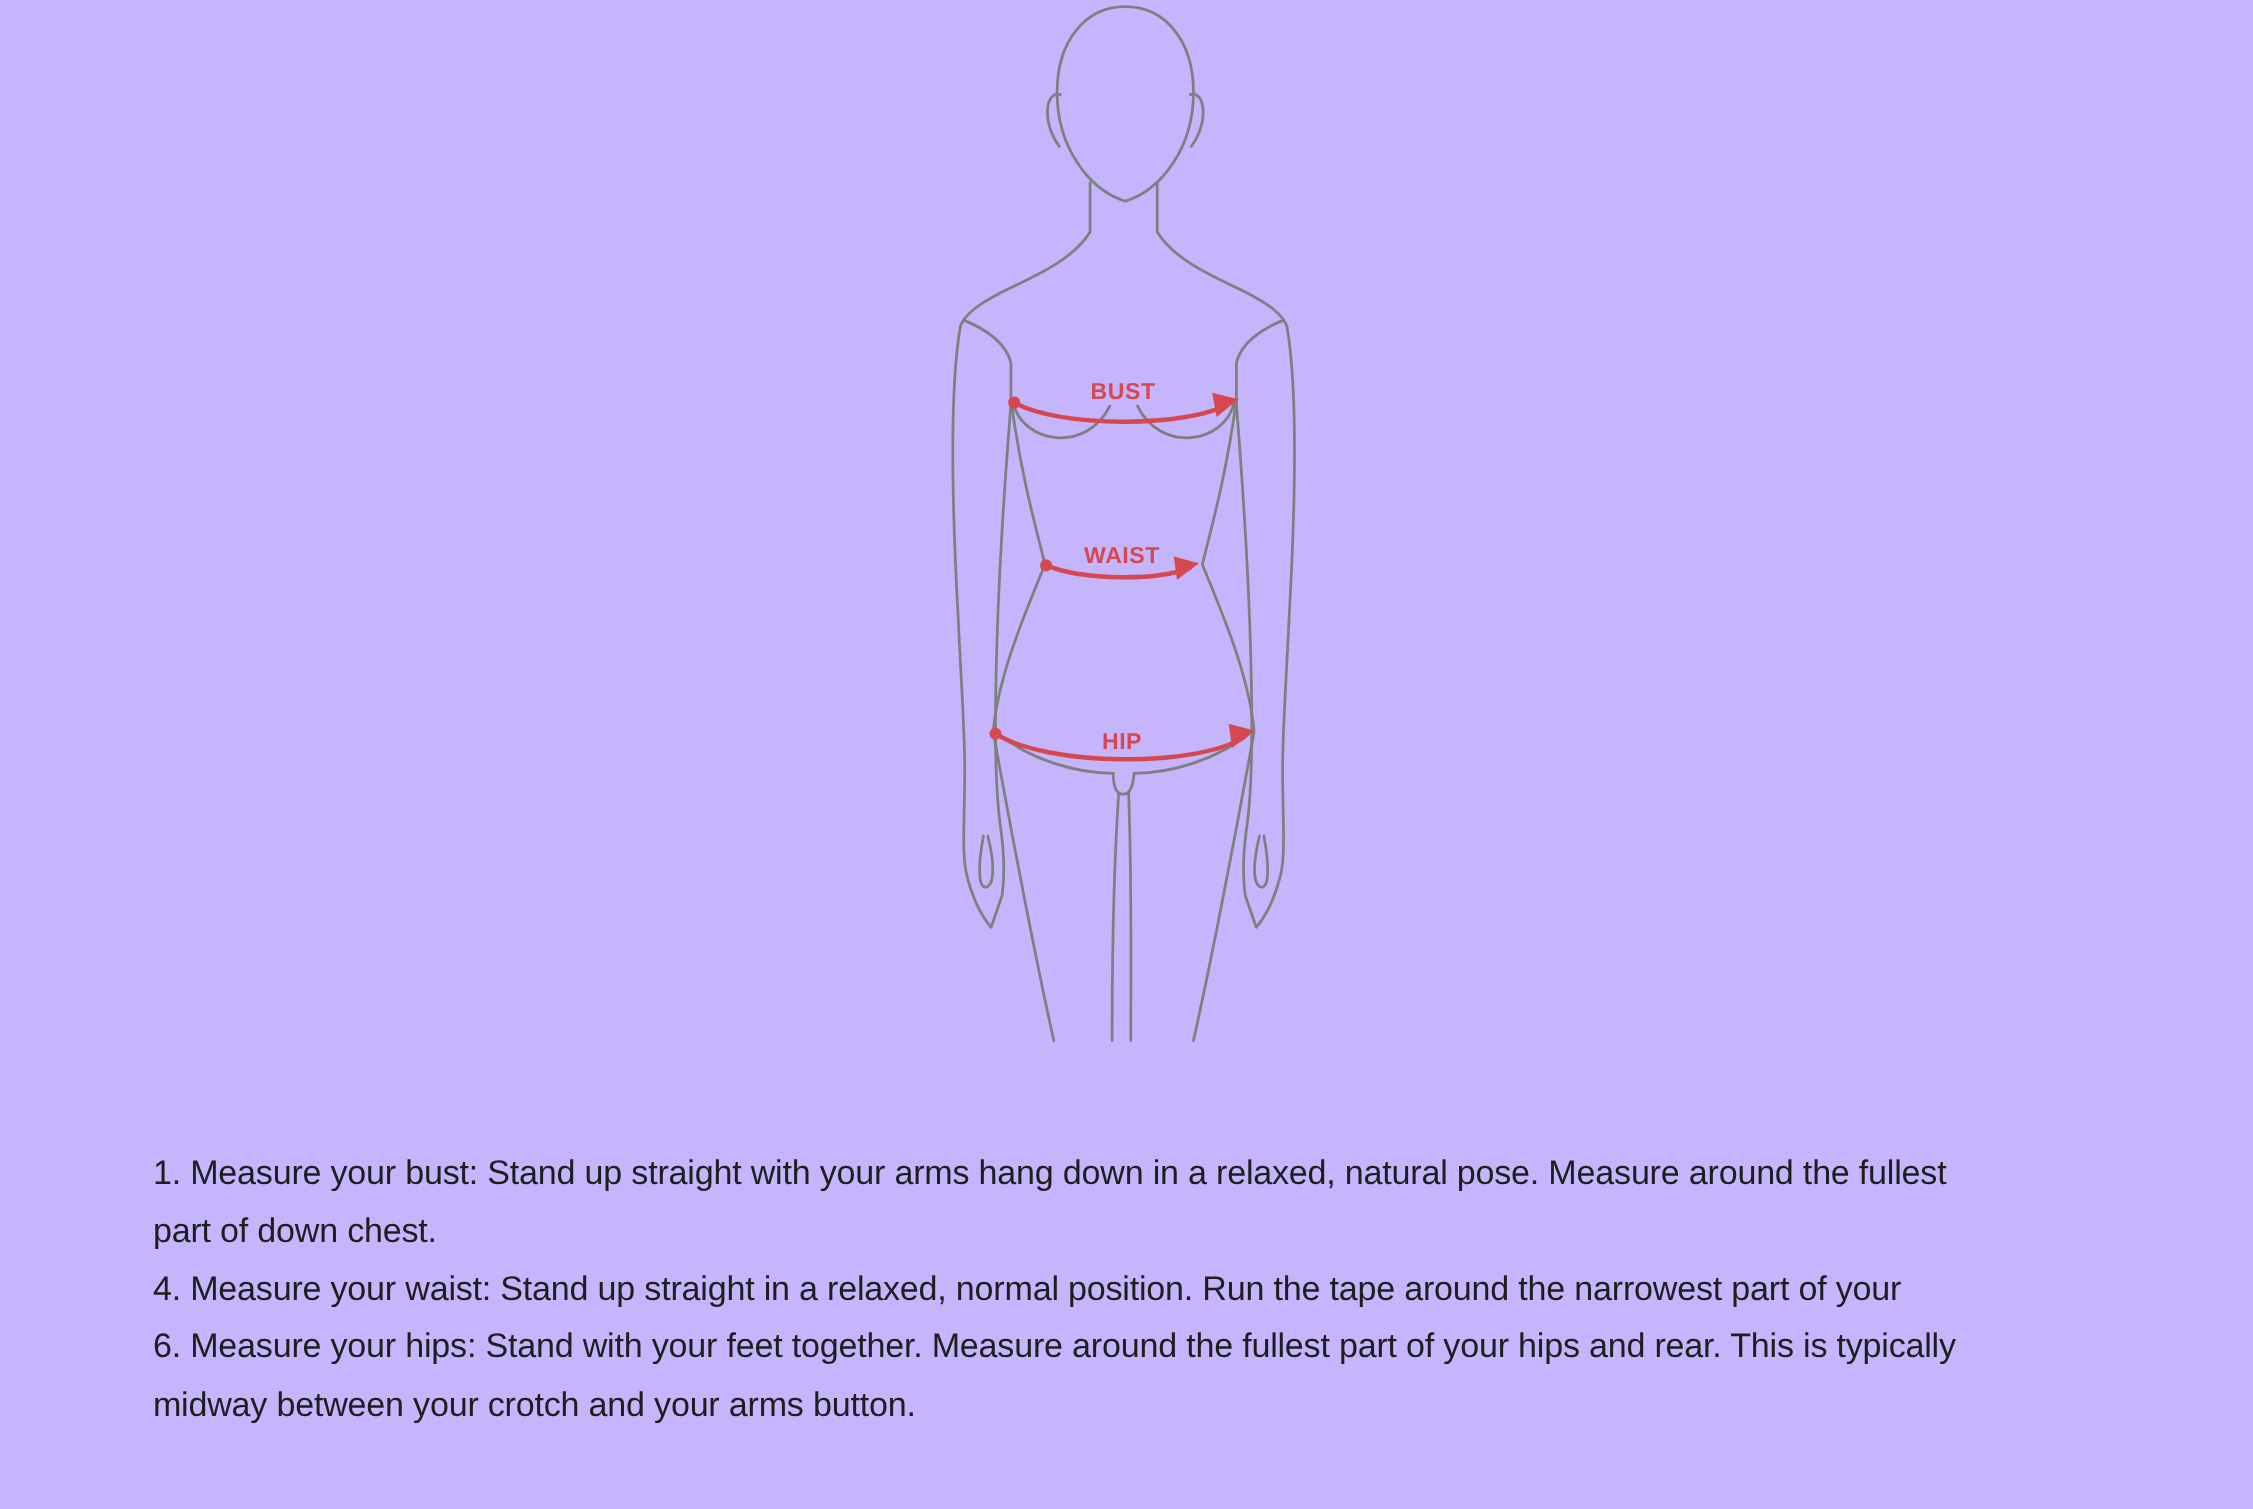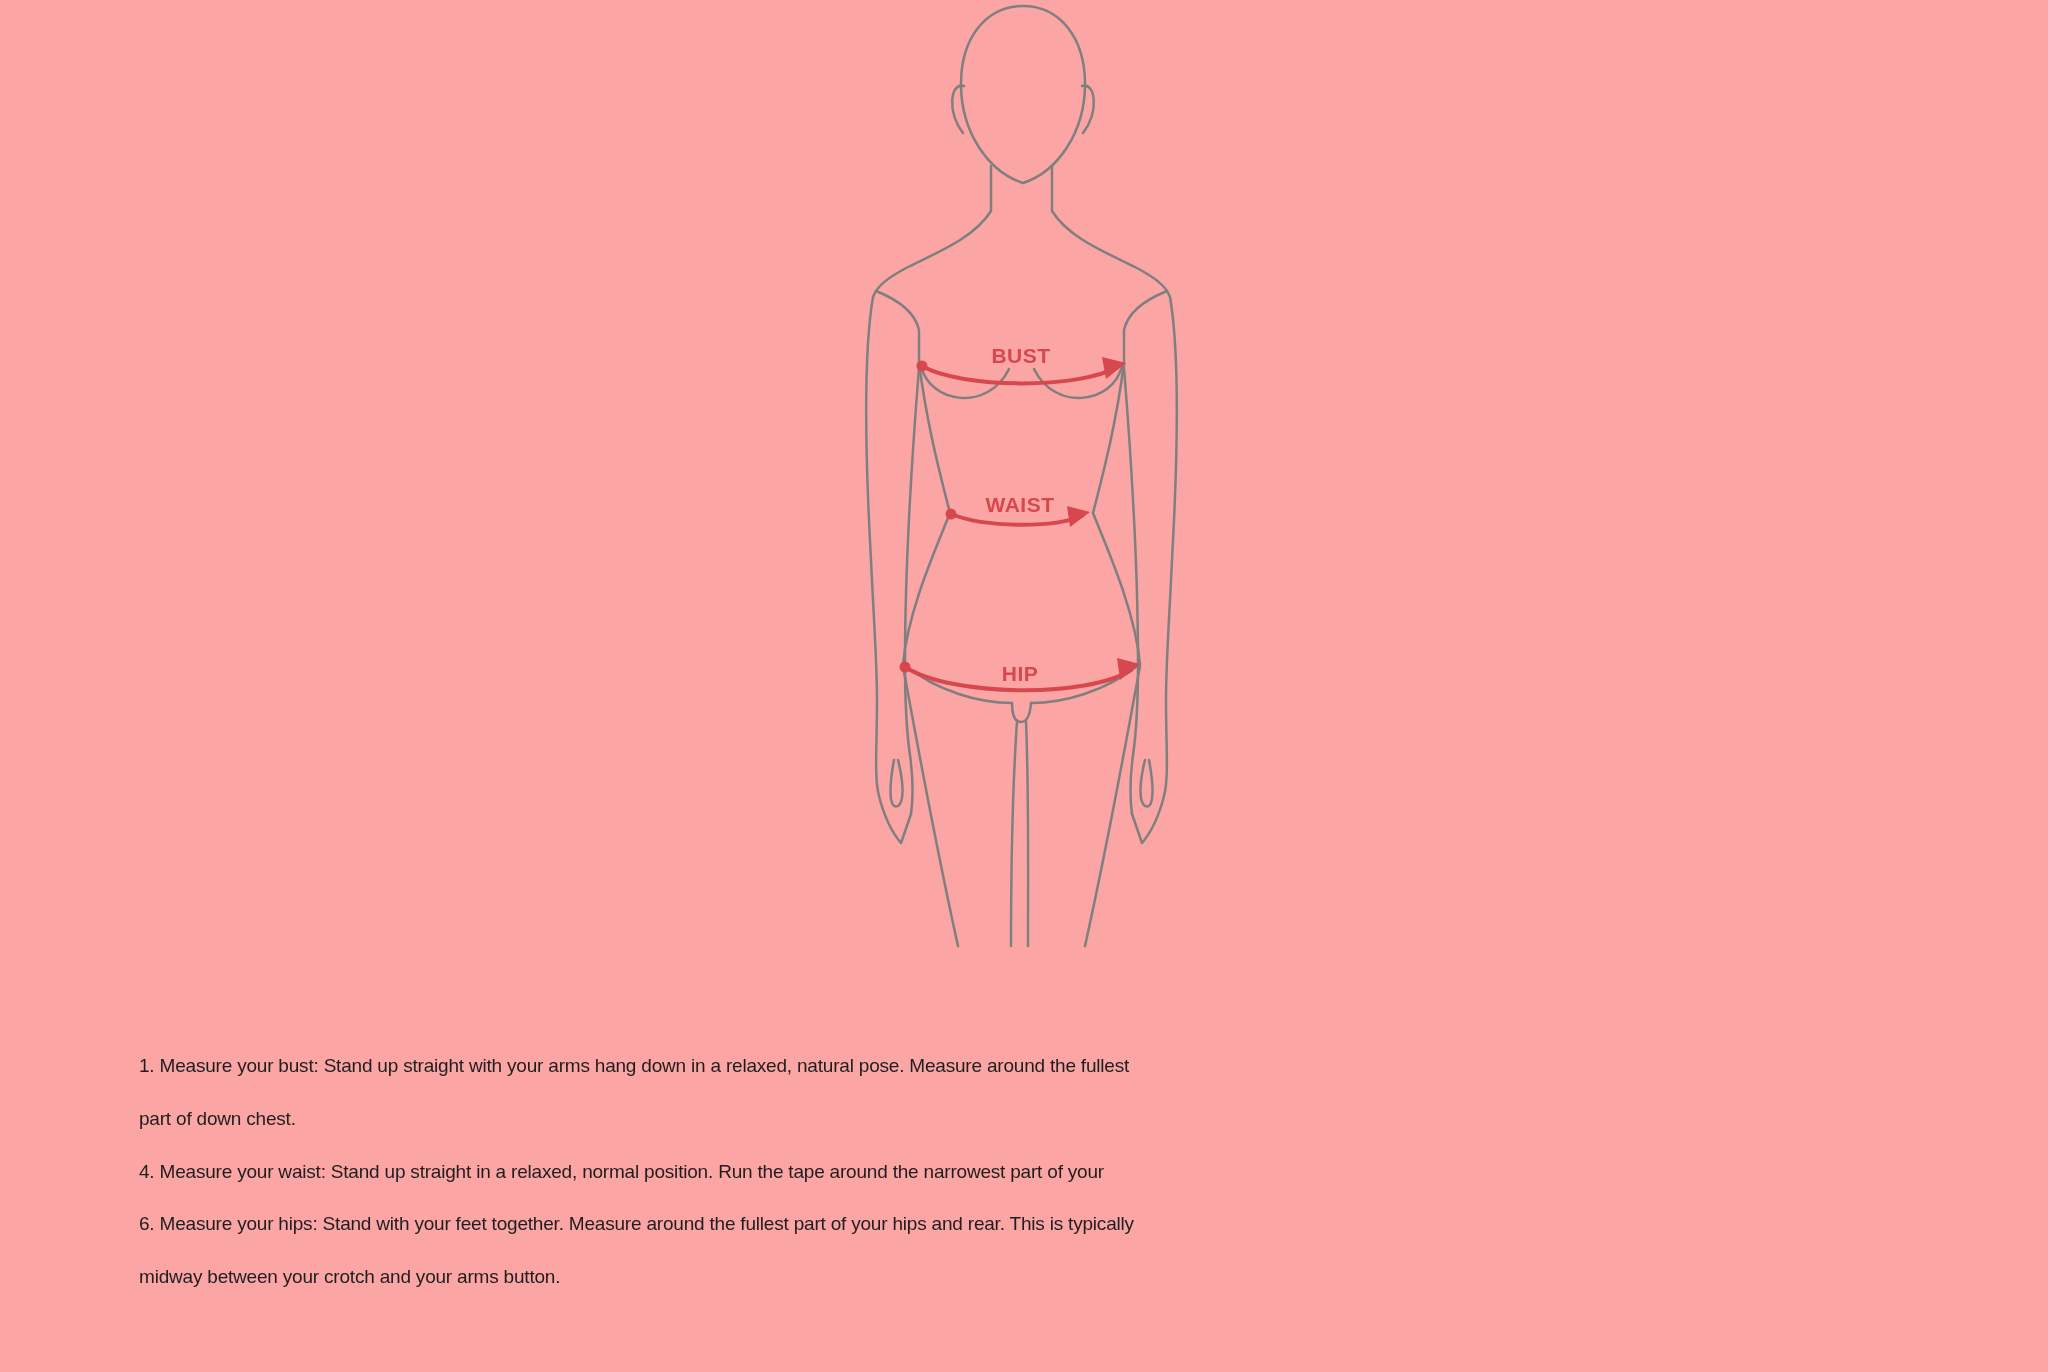--- a/index.html
+++ b/index.html
@@ -38,31 +38,31 @@
     font-size: 21px;
     letter-spacing: 0.5px;
     text-anchor: middle;
   }
   .instructions {
     position: absolute;
     left: 139px;
     top: 1040px;
     width: 1860px;
     color: var(--text, #1e1e1e);
-    font-size: 19px;
+    font-size: 31px;
     line-height: 52.8px;
     letter-spacing: -0.2px;
     white-space: nowrap;
   }
   .instruction-line { white-space: nowrap; }
 </style>
 </head>
 <body>
 
-<div class="page" style="background: #fca5a5;">
+<div class="page" style="background: #c4b5fd;">
 
   <svg class="figure-svg" viewBox="0 0 2048 960" xmlns="http://www.w3.org/2000/svg">
 
     <g>
 
       <path class="outline" d="M 1023 6 C 986 6 961 38 961 84 C 961 133 989 172 1023 183 C 1057 172 1085 133 1085 84 C 1085 38 1060 6 1023 6 Z"></path>
 
       <path class="outline" d="M 964 86 C 950 82 947 112 963 133"></path>
       <path class="outline" d="M 1082 86 C 1096 82 1099 112 1083 133"></path>
 

